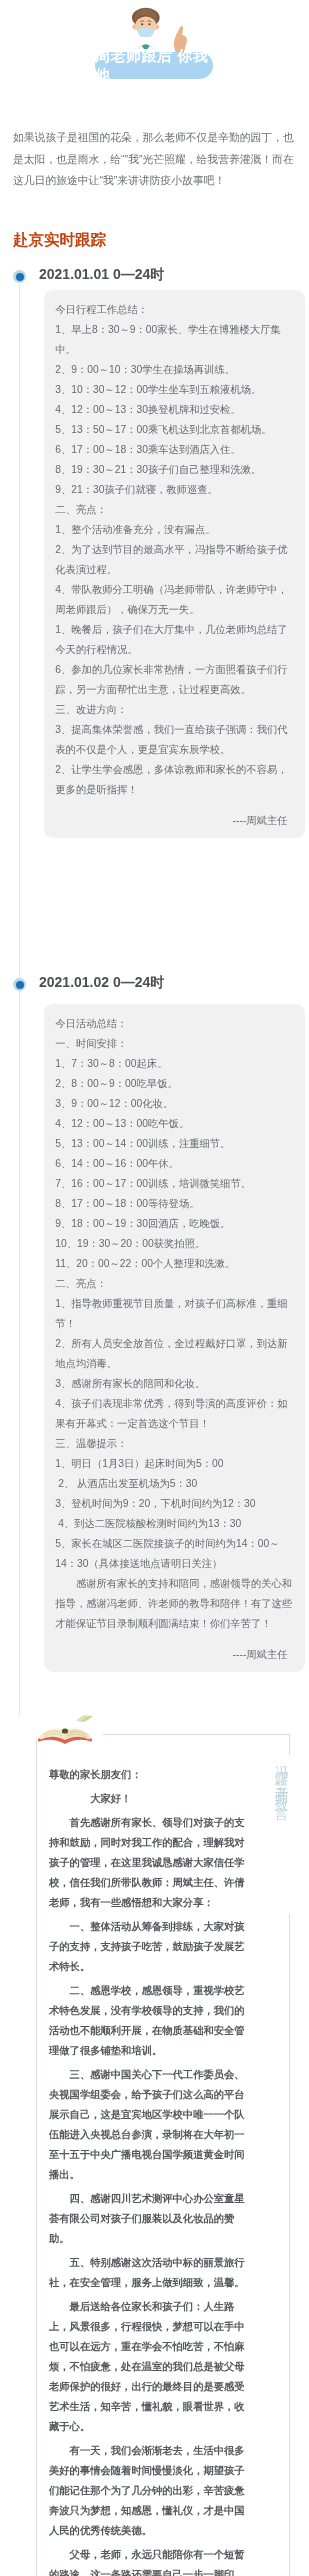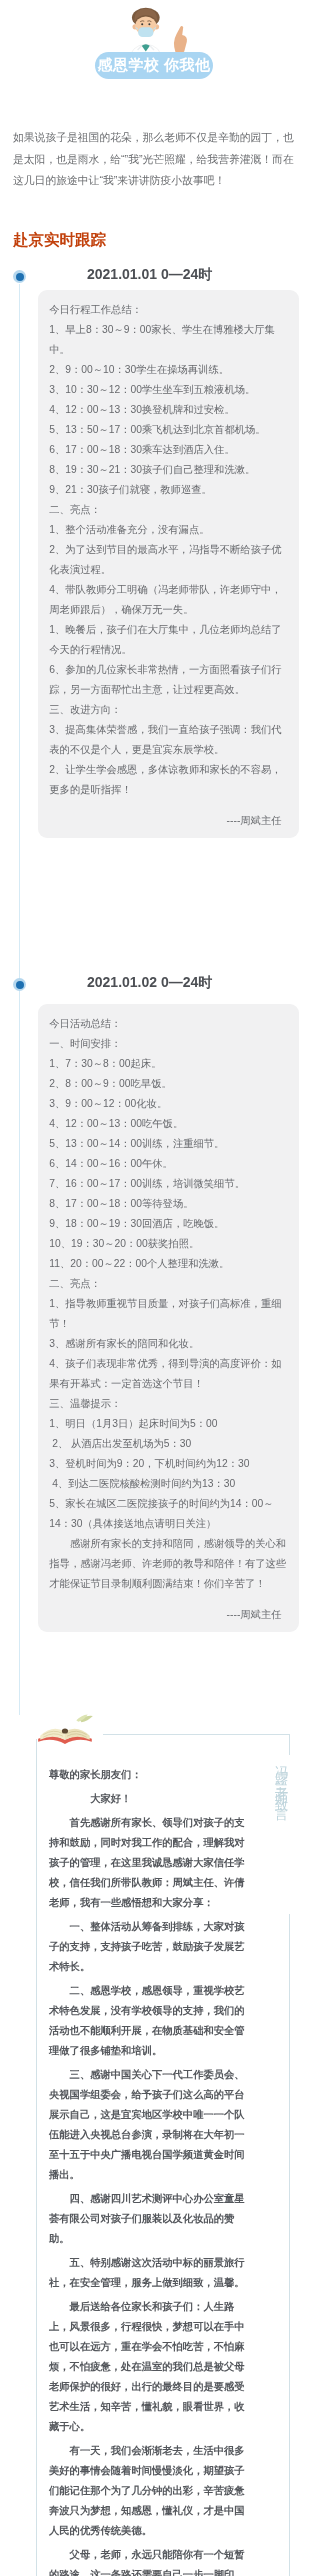--- a/index.html
+++ b/index.html
@@ -16,24 +16,24 @@
          color:#6b6d70;white-space:pre-wrap;}
 
   .section-title{position:absolute;left:13px;top:230px;font-size:15.5px;font-weight:bold;color:#c2410c;}
 
   
   .tl-line{position:absolute;left:18.5px;top:284px;width:1.5px;height:1431px;background:#d5eaf5;}
   .dot{position:absolute;width:13.4px;height:13.4px;border-radius:50%;background:#b5d7ee;}
   .dot::after{content:"";position:absolute;left:2.6px;top:2.6px;width:8.2px;height:8.2px;border-radius:50%;background:#1e70b2;}
   .dot1{left:13px;top:270px;}
   .dot2{left:13px;top:978px;}
-  .tl-date{position:absolute;left:39px;font-size:14px;font-weight:bold;color:#4c4f54;margin-left:48px;}
+  .tl-date{position:absolute;left:39px;font-size:14px;font-weight:bold;color:#4c4f54;}
   .date1{top:266px;}
   .date2{top:974px;}
-  .card{position:absolute;left:38px;width:261px;background:#f1f1f2;border-radius:9px;
+  .card{position:absolute;left:44px;width:261px;background:#f1f1f2;border-radius:9px;
         padding:10.3px 10.3px 7.2px 11.3px;box-sizing:border-box;}
   .card1{top:290px;}
   .card2{top:1004px;}
   .card p{margin:0;font-size:10.3px;line-height:20px;color:#67696d;white-space:pre-wrap;}
   .csig{text-align:right;padding-right:7.2px;margin-top:10.3px !important;}
 
   
   .lb{position:absolute;background:#d2e1e7;}
   .lb-top{left:103px;top:1734px;width:187px;height:0.5px;}
   .lb-rstub{left:289px;top:1734px;width:0.5px;height:20.6px;}
@@ -62,21 +62,21 @@
     <path d="M51 32 q4 -3 8 -1 M65 31 q4 -2 8 1" stroke="#6b4e36" stroke-width="1.5" fill="none"></path>
     <rect x="47" y="43" width="30" height="19" rx="9" fill="#bfe2f0"></rect>
     <line x1="47" y1="47" x2="42" y2="43" stroke="#bfe2f0" stroke-width="2"></line>
     <line x1="77" y1="47" x2="82" y2="43" stroke="#bfe2f0" stroke-width="2"></line>
     <path d="M30 108 q2 -30 32 -32 q30 2 32 32z" fill="#ffffff" stroke="#e3e6e8"></path>
     <path d="M54 79 l8 11 l8 -11 q-8 -6 -16 0z" fill="#3f9f90"></path>
     <path d="M54 79 l-8 8 M70 79 l8 8" stroke="#eceff1" stroke-width="3" fill="none"></path>
   </svg>
 
   <div class="banner">
-    <span>感恩学校 你我他</span>
+    <span>周老师跟后 你我他</span>
   </div>
 
   <div class="intro">如果说孩子是祖国的花朵，那么老师不仅是辛勤的园丁，也是太阳，也是雨水，给“”我”光芒照耀，给我营养灌溉！而在这几日的旅途中让“我”来讲讲防疫小故事吧！</div>
 
   <div class="section-title">赴京实时跟踪</div>
 
   <div class="tl-line"></div>
 
   <div class="dot dot1"></div>
   <div class="tl-date date1">2021.01.01 0—24时</div>
@@ -118,20 +118,21 @@
         <p class="cline">4、12：00～13：00吃午饭。</p>
         <p class="cline">5、13：00～14：00训练，注重细节。</p>
         <p class="cline">6、14：00～16：00午休。</p>
         <p class="cline">7、16：00～17：00训练，培训微笑细节。</p>
         <p class="cline">8、17：00～18：00等待登场。</p>
         <p class="cline">9、18：00～19：30回酒店，吃晚饭。</p>
         <p class="cline">10、19：30～20：00获奖拍照。</p>
         <p class="cline">11、20：00～22：00个人整理和洗漱。</p>
         <p class="cline">二、亮点：</p>
         <p class="cline">1、指导教师重视节目质量，对孩子们高标准，重细节！</p>
+        <p class="cline">2、所有人员安全放首位，全过程戴好口罩，到达新地点均消毒。</p>
         <p class="cline">3、感谢所有家长的陪同和化妆。</p>
         <p class="cline">4、孩子们表现非常优秀，得到导演的高度评价：如果有开幕式：一定首选这个节目！</p>
         <p class="cline">三、温馨提示：</p>
         <p class="cline">1、明日（1月3日）起床时间为5：00</p>
         <p class="cline"> 2、 从酒店出发至机场为5：30</p>
         <p class="cline">3、登机时间为9：20，下机时间约为12：30</p>
         <p class="cline"> 4、到达二医院核酸检测时间约为13：30</p>
         <p class="cline">5、家长在城区二医院接孩子的时间约为14：00～14：30（具体接送地点请明日关注）</p>
         <p class="cline">　　感谢所有家长的支持和陪同，感谢领导的关心和指导，感谢冯老师、许老师的教导和陪伴！有了这些才能保证节目录制顺利圆满结束！你们辛苦了！</p>
       </div>

